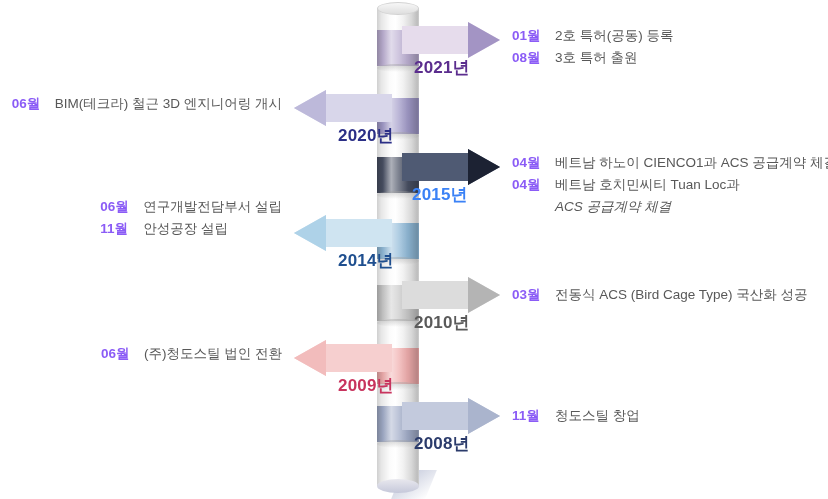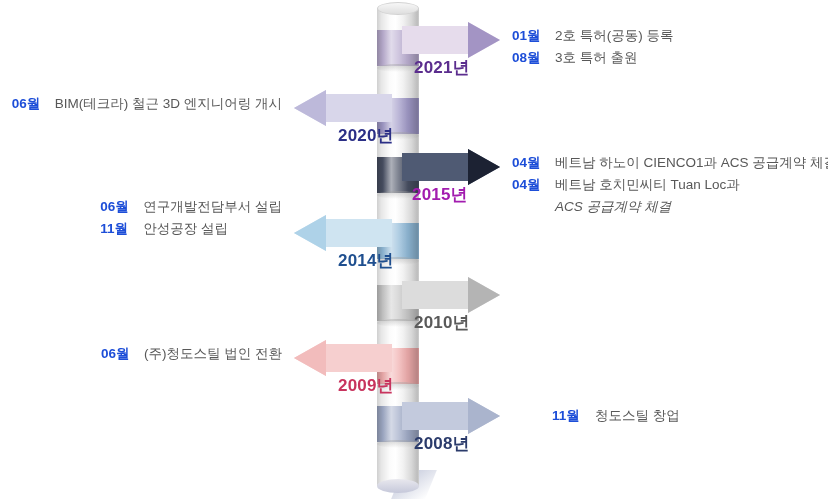--- a/index.html
+++ b/index.html
@@ -137,21 +137,21 @@
   }
   .events.right { text-align: left; }
   .events.left  { }
 
   .ev-row {
     display: block;
     white-space: nowrap;
   }
   .ev-month {
     font-weight: bold;
-    color: #1d4ed8;
+    color: #8b5cf6;
     display: inline-block;
     min-width: 34px;
   }
   .ev-text {
     color: #585858;
     margin-left: 9px;
   }
   .ev-cont .ev-text {
     margin-left: 9px;
     font-style: italic;
@@ -238,21 +238,21 @@
     <span class="ev-row">
       <span class="ev-month">06월</span><span class="ev-text">BIM(테크라) 철근 3D 엔지니어링 개시</span>
     </span>
   </div>
 
   <div class="arrow" style="left:402px;top:149px;width:98px;">
     <svg width="98" height="36" viewBox="0 0 98 36">
       <path d="M0,4 L66,4 L66,0 L98,18 L66,36 L66,32 L0,32 Z" fill="#4f5a73"></path>
       <path d="M66,0 L98,18 L66,36 Z" fill="#1c2233"></path>
     </svg>
-    <span class="arrow-label" style="left:10px;color:#a21caf;">2015년</span>
+    <span class="arrow-label" style="left:10px;color:#3b82f6;">2015년</span>
   </div>
   <div class="events right" style="left:512px;top:152px;">
     <span class="ev-row">
       <span class="ev-month">04월</span><span class="ev-text">베트남 하노이 CIENCO1과 ACS 공급계약 체결</span>
     </span>
     <span class="ev-row">
       <span class="ev-month">04월</span><span class="ev-text">베트남 호치민씨티 Tuan Loc과</span>
     </span>
     <span class="ev-row ev-cont">
       <span class="ev-spacer"></span><span class="ev-text">ACS 공급계약 체결</span>
@@ -275,20 +275,25 @@
     </span>
   </div>
 
   <div class="arrow" style="left:402px;top:277px;width:98px;">
     <svg width="98" height="36" viewBox="0 0 98 36">
       <path d="M0,4 L66,4 L66,0 L98,18 L66,36 L66,32 L0,32 Z" fill="#dcdcdc"></path>
       <path d="M66,0 L98,18 L66,36 Z" fill="#b4b4b4"></path>
     </svg>
     <span class="arrow-label" style="left:12px;color:#5a5a5a;">2010년</span>
   </div>
+  <div class="events right" style="left:512px;top:284px;">
+    <span class="ev-row">
+      <span class="ev-month">03월</span><span class="ev-text">전동식 ACS (Bird Cage Type) 국산화 성공</span>
+    </span>
+  </div>
 
   <div class="arrow" style="left:294px;top:340px;width:98px;">
     <svg width="98" height="36" viewBox="0 0 98 36">
       <path d="M98,4 L32,4 L32,0 L0,18 L32,36 L32,32 L98,32 Z" fill="#f6cfcf"></path>
       <path d="M32,0 L0,18 L32,36 Z" fill="#f2bcbc"></path>
     </svg>
     <span class="arrow-label" style="left:44px;color:#c8345e;">2009년</span>
   </div>
   <div class="events left" style="right:546px;top:343px;">
     <span class="ev-row">
@@ -296,19 +301,19 @@
     </span>
   </div>
 
   <div class="arrow" style="left:402px;top:398px;width:98px;">
     <svg width="98" height="36" viewBox="0 0 98 36">
       <path d="M0,4 L66,4 L66,0 L98,18 L66,36 L66,32 L0,32 Z" fill="#c3cadd"></path>
       <path d="M66,0 L98,18 L66,36 Z" fill="#aab4cd"></path>
     </svg>
     <span class="arrow-label" style="left:12px;color:#2b3b6b;">2008년</span>
   </div>
-  <div class="events right" style="left:512px;top:405px;margin-left:40px;">
+  <div class="events right" style="left:512px;top:405px;">
     <span class="ev-row">
       <span class="ev-month">11월</span><span class="ev-text">청도스틸 창업</span>
     </span>
   </div>
 
 </div>
 
 </body></html>

